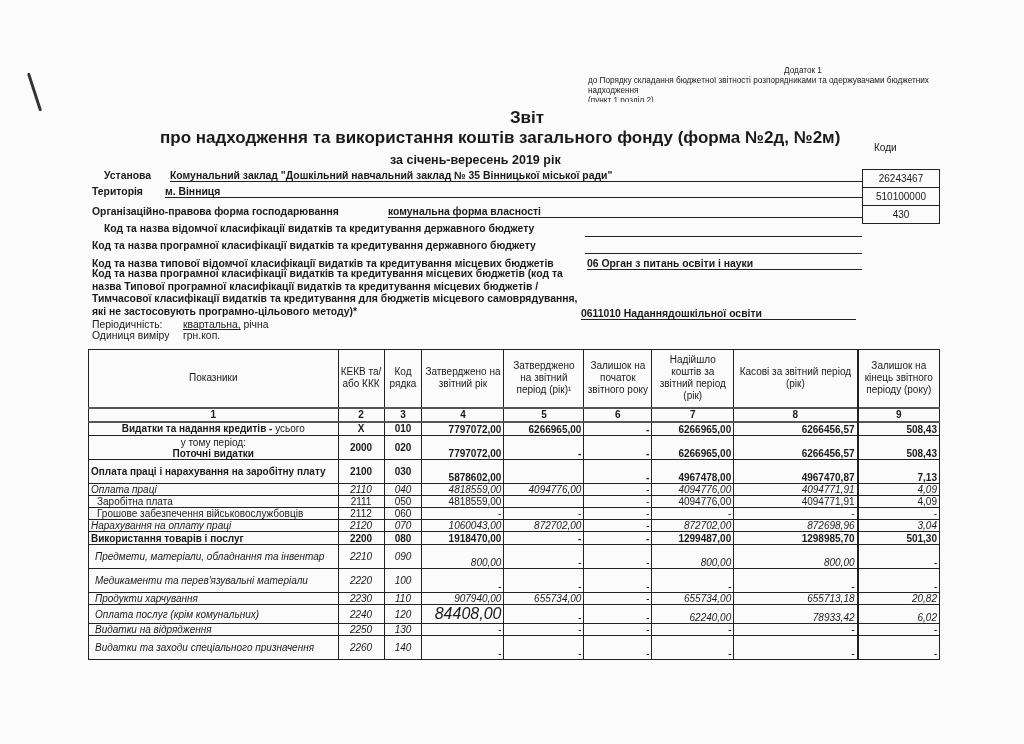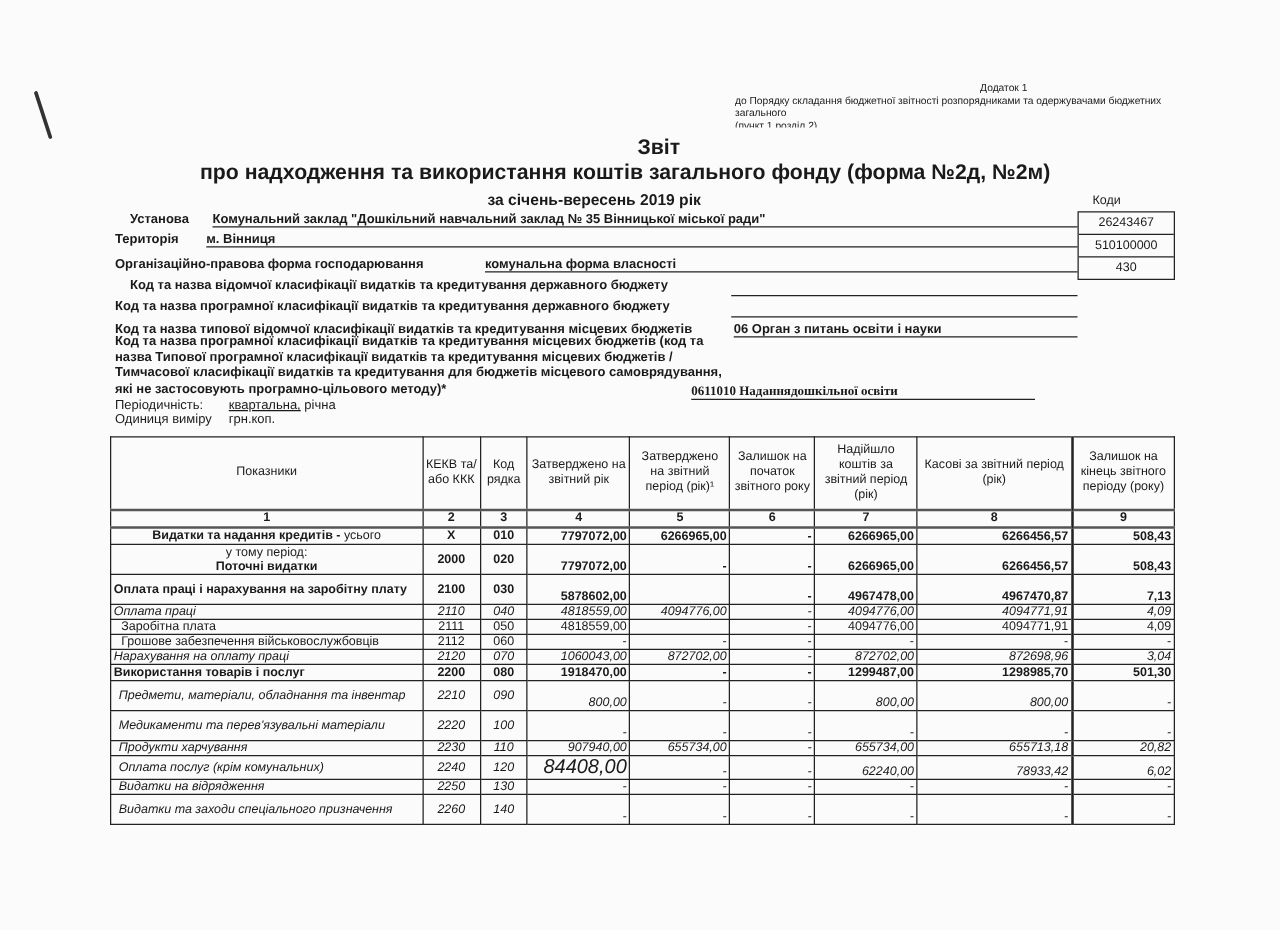--- a/index.html
+++ b/index.html
@@ -5,21 +5,21 @@
   html, body { margin:0; padding:0; }
   body { width:1024px; height:744px; background:#fbfbfb; position:relative; overflow:hidden;
          font-family:"Liberation Sans", sans-serif; color:#1a1a1a; }
   .abs { position:absolute; }
   .pen-mark { left:33px; top:72px; width:3px; height:40px; background:#333; transform:rotate(-18deg); border-radius:2px; }
   .appendix { left:588px; top:66px; width:370px; font-size:8.2px; line-height:10px; }
   .appendix .t { text-align:center; padding-left:60px; }
   .title1 { left:0; width:1024px; top:108px; text-align:center; font-size:17px; font-weight:bold; padding-left:30px; box-sizing:border-box; }
   .title2 { left:160px; top:128px; font-size:17px; font-weight:bold; }
   .period { left:390px; top:153px; font-size:12.5px; font-weight:bold; }
-  .codes-head { left:874px; top:155px; font-size:10px; }
+  .codes-head { left:874px; top:142px; font-size:10px; }
   .codes-box { left:862px; top:169px; width:76px; border:1px solid #222; }
   .codes-box div { height:17px; line-height:17px; text-align:center; font-size:10px; border-bottom:1px solid #222; }
   .codes-box div:last-child { border-bottom:none; }
   .lbl { font-size:10.4px; font-weight:bold; }
   .val { font-size:10.4px; font-weight:bold; border-bottom:1px solid #222; }
   .uline { border-bottom:1px solid #222; }
   .plain { font-size:10.4px; }
   table.main { position:absolute; left:88px; top:349px; border-collapse:collapse; width:852px; font-size:10px; }
   table.main td, table.main th { border:1px solid #222; padding:0 2px; }
   table.main th { font-weight:normal; text-align:center; line-height:12px; }
@@ -32,21 +32,21 @@
   .sep { border-top:2px solid #555 !important; }
 </style>
 </head>
 <body>
 
 <div class="abs pen-mark"></div>
 
 <div class="abs appendix">
   <div class="t">Додаток 1</div>
   <div>до Порядку складання бюджетної звітності розпорядниками та одержувачами бюджетних</div>
-  <div>загального</div>
+  <div>надходження</div>
   <div style="height:6px;overflow:hidden;">(пункт 1 розділ 2)</div>
 </div>
 
 <div class="abs title1">Звіт</div>
 <div class="abs title2">про надходження та використання коштів загального фонду  (форма №2д, №2м)</div>
 <div class="abs period">за  січень-вересень 2019 рік</div>
 
 <div class="abs codes-head">Коди</div>
 <div class="abs codes-box">
   <div>26243467</div>
@@ -66,21 +66,21 @@
 <div class="abs lbl" style="left:92px;top:223px;padding-left:12px;">Код та назва відомчої класифікації видатків та кредитування державного бюджету</div>
 <div class="abs uline" style="left:585px;top:236px;width:277px;"></div>
 
 <div class="abs lbl" style="left:92px;top:240px;">Код та назва програмної класифікації видатків та кредитування державного бюджету</div>
 <div class="abs uline" style="left:585px;top:253px;width:277px;"></div>
 
 <div class="abs lbl" style="left:92px;top:258px;width:490px;">Код та назва типової відомчої класифікації видатків та кредитування місцевих бюджетів</div>
 <div class="abs val" style="left:587px;top:258px;width:275px;">06 Орган з питань освіти і науки</div>
 
 <div class="abs lbl" style="left:92px;top:268px;width:490px;line-height:12.5px;">Код та назва програмної класифікації видатків та кредитування місцевих бюджетів (код та назва Типової програмної класифікації видатків та кредитування місцевих бюджетів / Тимчасової класифікації видатків та кредитування для бюджетів місцевого самоврядування, які не застосовують програмно-цільового методу)*</div>
-<div class="abs val" style="left:553px;top:308px;width:275px;font-family:Liberation Serif, serif;">0611010  Наданнядошкільної освіти</div>
+<div class="abs val" style="left:581px;top:308px;width:275px;">0611010  Наданнядошкільної освіти</div>
 
 <div class="abs plain" style="left:92px;top:319px;">Періодичність:</div>
 <div class="abs plain" style="left:183px;top:319px;"><span style="text-decoration:underline;">квартальна,</span><span> річна</span></div>
 <div class="abs plain" style="left:92px;top:330px;">Одиниця виміру</div>
 <div class="abs plain" style="left:183px;top:330px;">грн.коп.</div>
 
 <table class="main">
   <colgroup>
     <col style="width:250px">
       <col style="width:46px">

